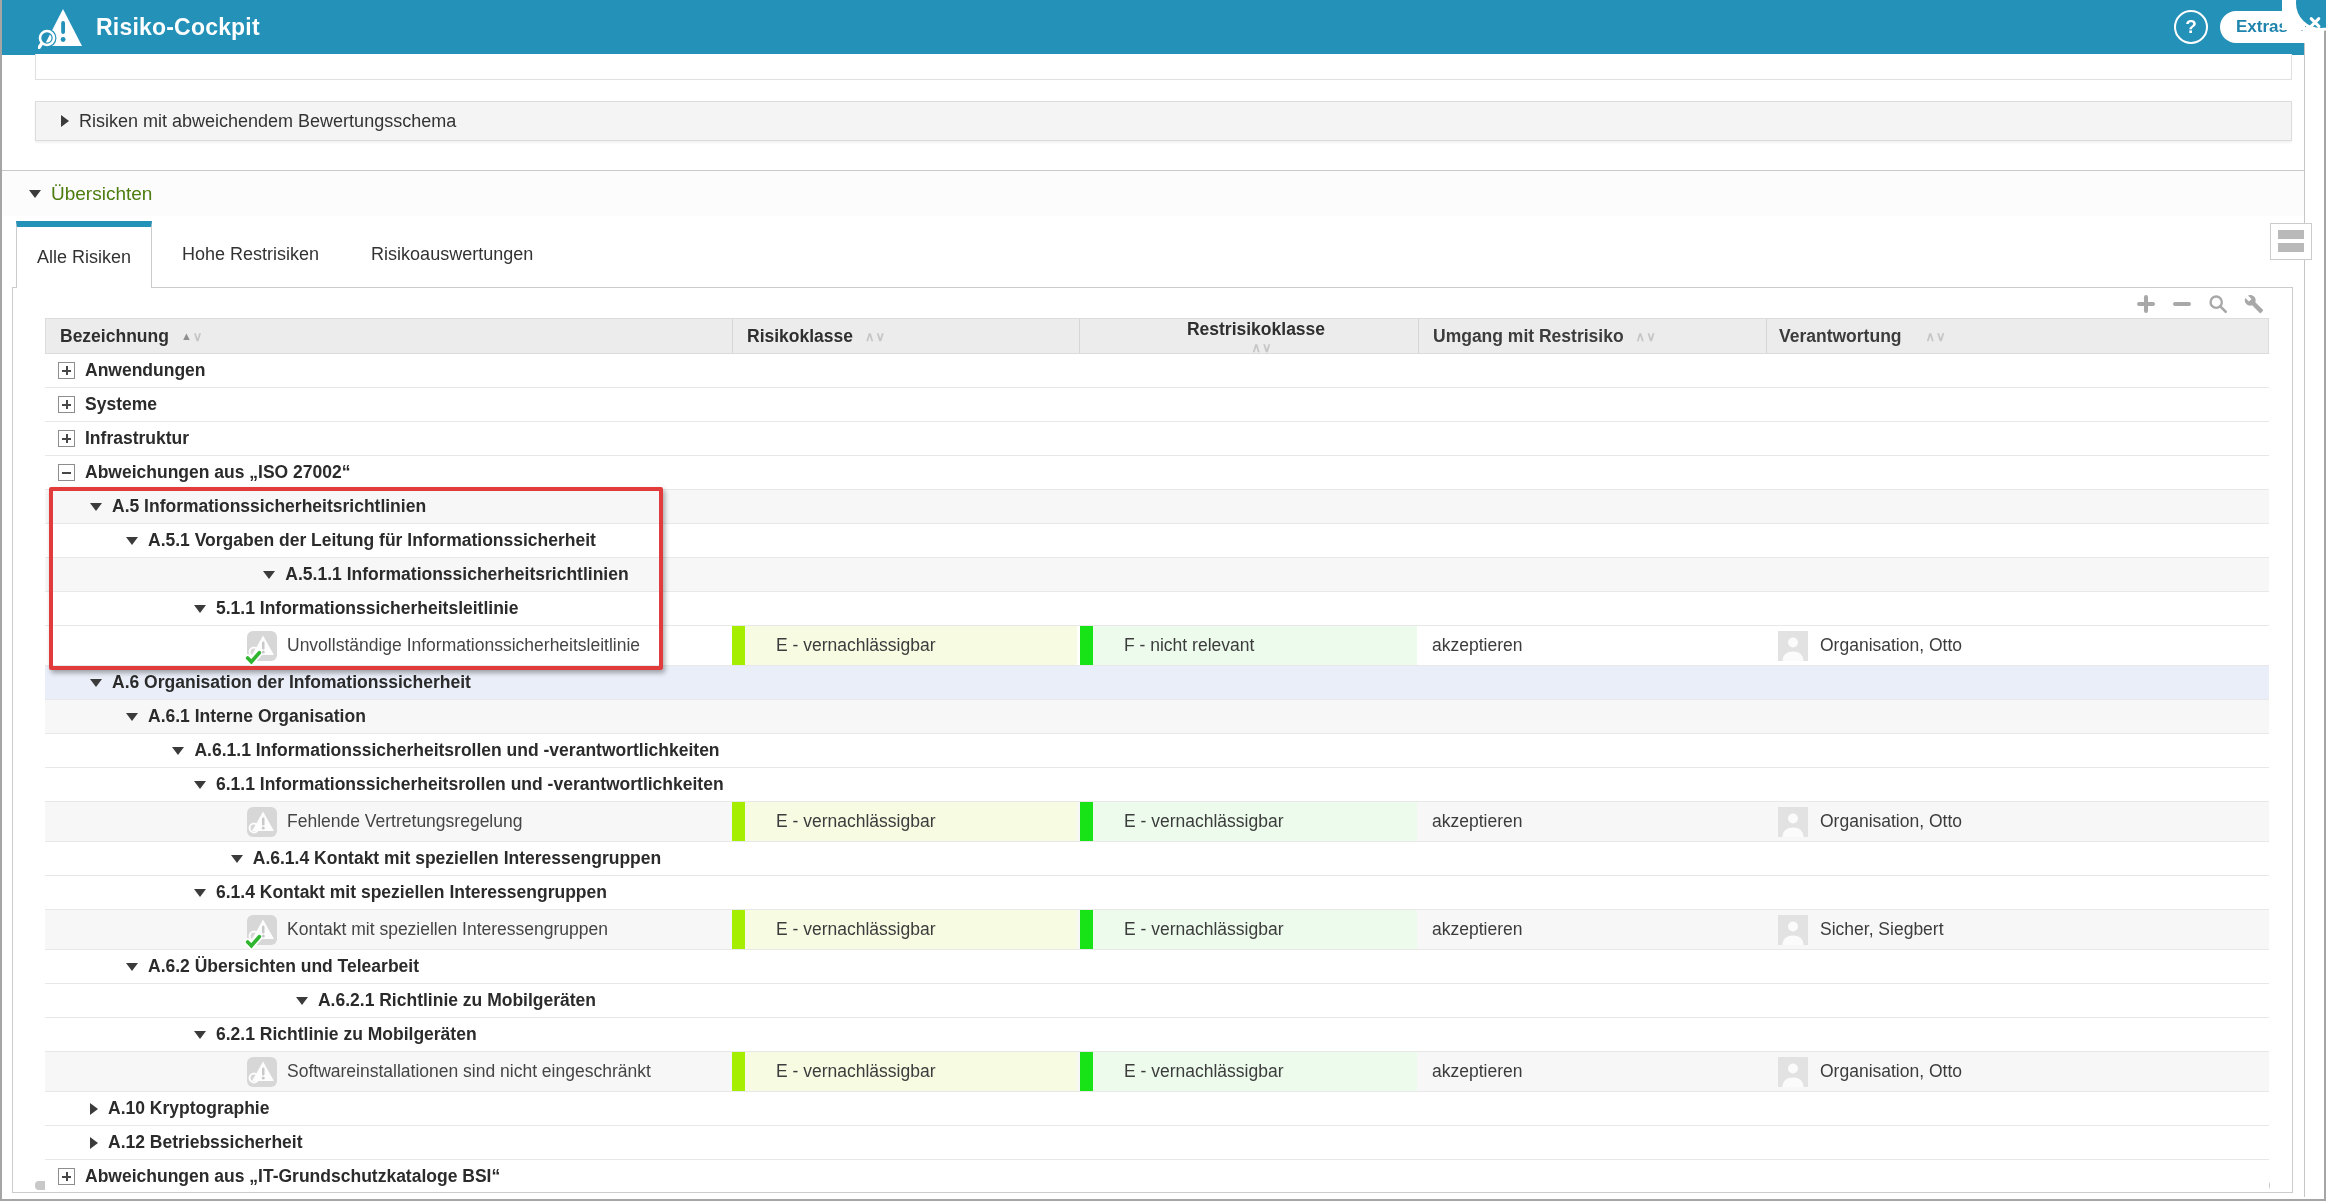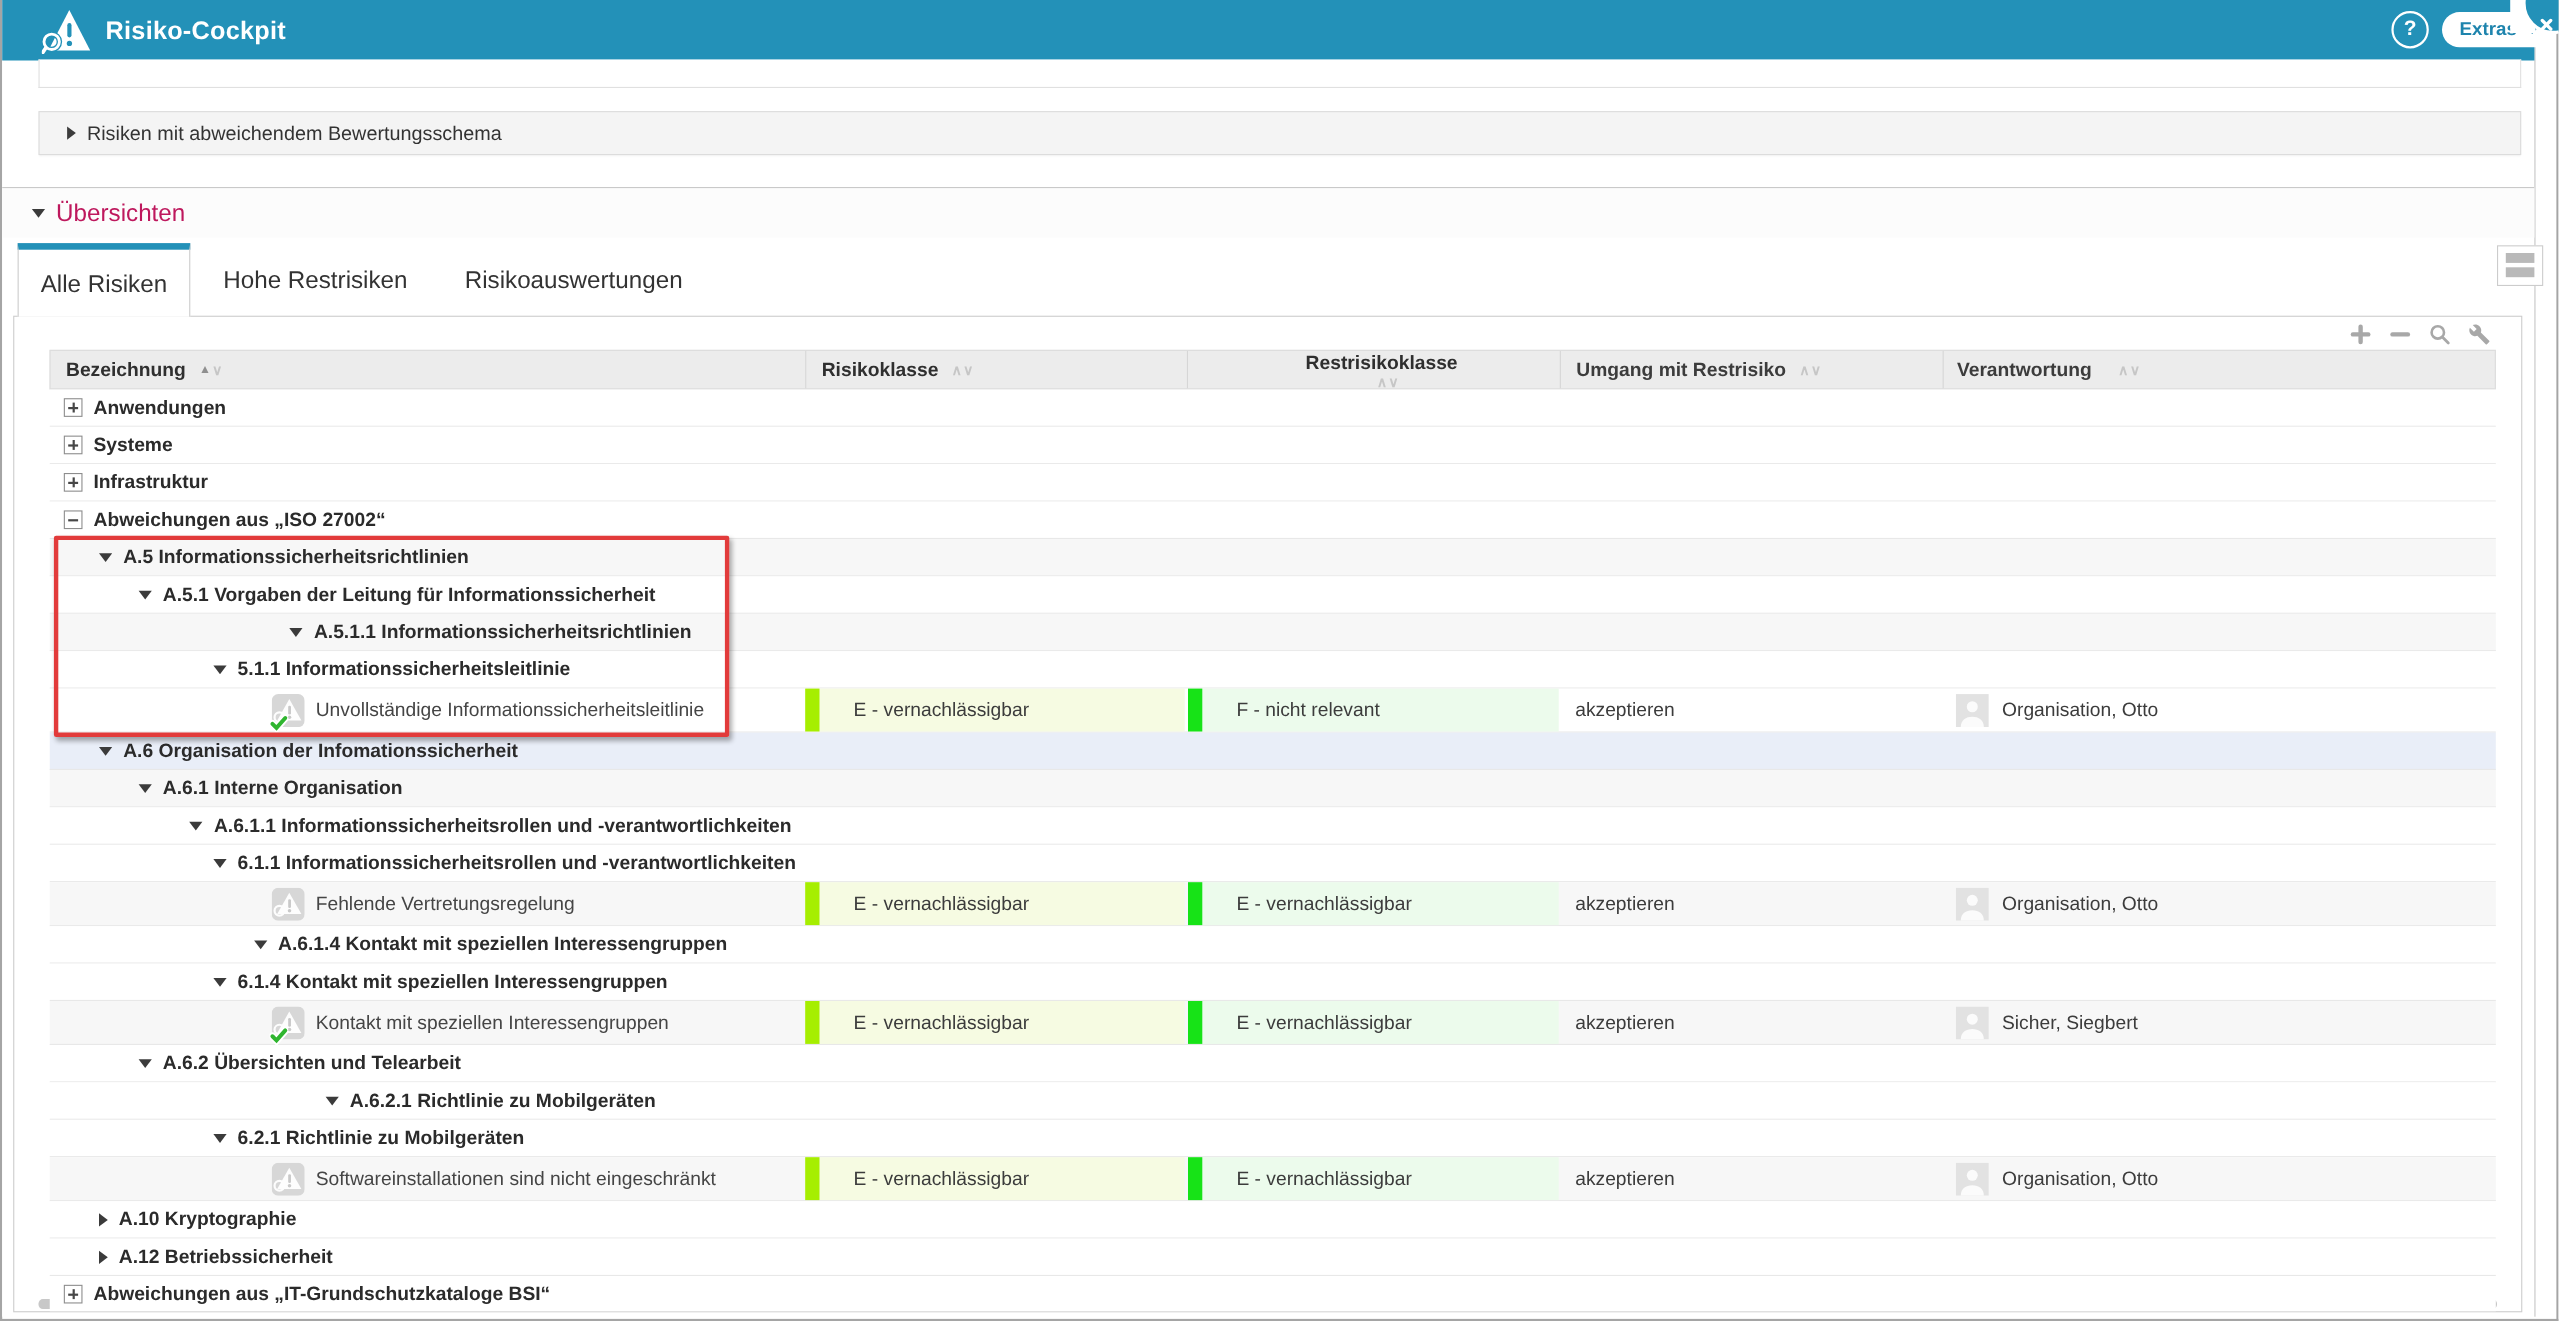--- a/index.html
+++ b/index.html
@@ -20,28 +20,28 @@
   .close-btn { position:absolute; left:2291px; top:-25px; width:56px; height:56px; border:3px solid #fff; border-radius:50%; background:#2391b8; cursor:pointer; }
   .close-x { position:absolute; left:11px; top:36px; width:16px; height:16px; }
   .close-x::before, .close-x::after { content:''; position:absolute; left:1px; top:6.5px; width:14px; height:3.2px; background:#fff; border-radius:2px; }
   .close-x::before { transform:rotate(45deg);} .close-x::after { transform:rotate(-45deg);}
 
   
   .ghost-panel { position:absolute; left:33px; top:54px; width:2257px; height:26px; border:1px solid #e0e0e0; border-top:none; background:#fff; }
   .acc-panel { position:absolute; left:33px; top:101px; width:2257px; height:40px; background:#f4f4f4; border:1px solid #dcdcdc; box-shadow:0 2px 2px rgba(0,0,0,.05); display:flex; align-items:center; padding-left:25px; cursor:pointer; }
   .acc-panel .lbl { font-size:18px; color:#333; }
   .section-hd { position:absolute; left:0; top:170px; width:100%; height:46px; border-top:1px solid #c9c9c9; background:#fcfcfc; display:flex; align-items:center; padding-left:27px; cursor:pointer; }
-  .section-hd .lbl { font-size:22px; color:#be185d; }
+  .section-hd .lbl { font-size:19px; color:#4d7c0f; }
 
   .tw-down { width:0; height:0; border-left:6px solid transparent; border-right:6px solid transparent; border-top:8px solid #3b3b3b; display:inline-block; flex:none; margin-right:10px; }
   .tw-right { width:0; height:0; border-top:6px solid transparent; border-bottom:6px solid transparent; border-left:8px solid #3b3b3b; display:inline-block; flex:none; margin-right:10px; }
 
   
   .tabsrow { position:absolute; left:14px; top:221px; height:67px; display:flex; align-items:stretch; z-index:3; }
-  .tab { font-size:22px; color:#333; display:flex; align-items:center; padding:0 26px; cursor:pointer; }
+  .tab { font-size:18px; color:#333; display:flex; align-items:center; padding:0 26px; cursor:pointer; }
   .tab.active { background:#fff; border:1px solid #ccc; border-bottom:none; border-top:6px solid #2391b8; padding:0 20px; margin-right:4px; }
   .layout-btn { position:absolute; left:2268px; top:223px; width:42px; height:37px; border:1px solid #ccc; background:#fff; padding:6px 7px; cursor:pointer; }
   .layout-btn .bar { height:9px; background:#b9b9b9; margin-bottom:4px; }
 
   
   .panel { position:absolute; left:10px; top:287px; width:2281px; height:906px; border:1px solid #ccc; background:#fff; z-index:1; }
   .toolbar { position:absolute; top:6px; right:28px; display:flex; align-items:center; gap:16px; }
   .tb-ico { width:20px; height:20px; position:relative; cursor:pointer; }
   .ico-plus::before, .ico-minus::before { content:''; position:absolute; left:1px; right:1px; top:50%; margin-top:-2px; height:4px; background:#a8a8a8; border-radius:2px; }
   .ico-plus::after { content:''; position:absolute; top:1px; bottom:1px; left:50%; margin-left:-2px; width:4px; background:#a8a8a8; border-radius:2px; }

